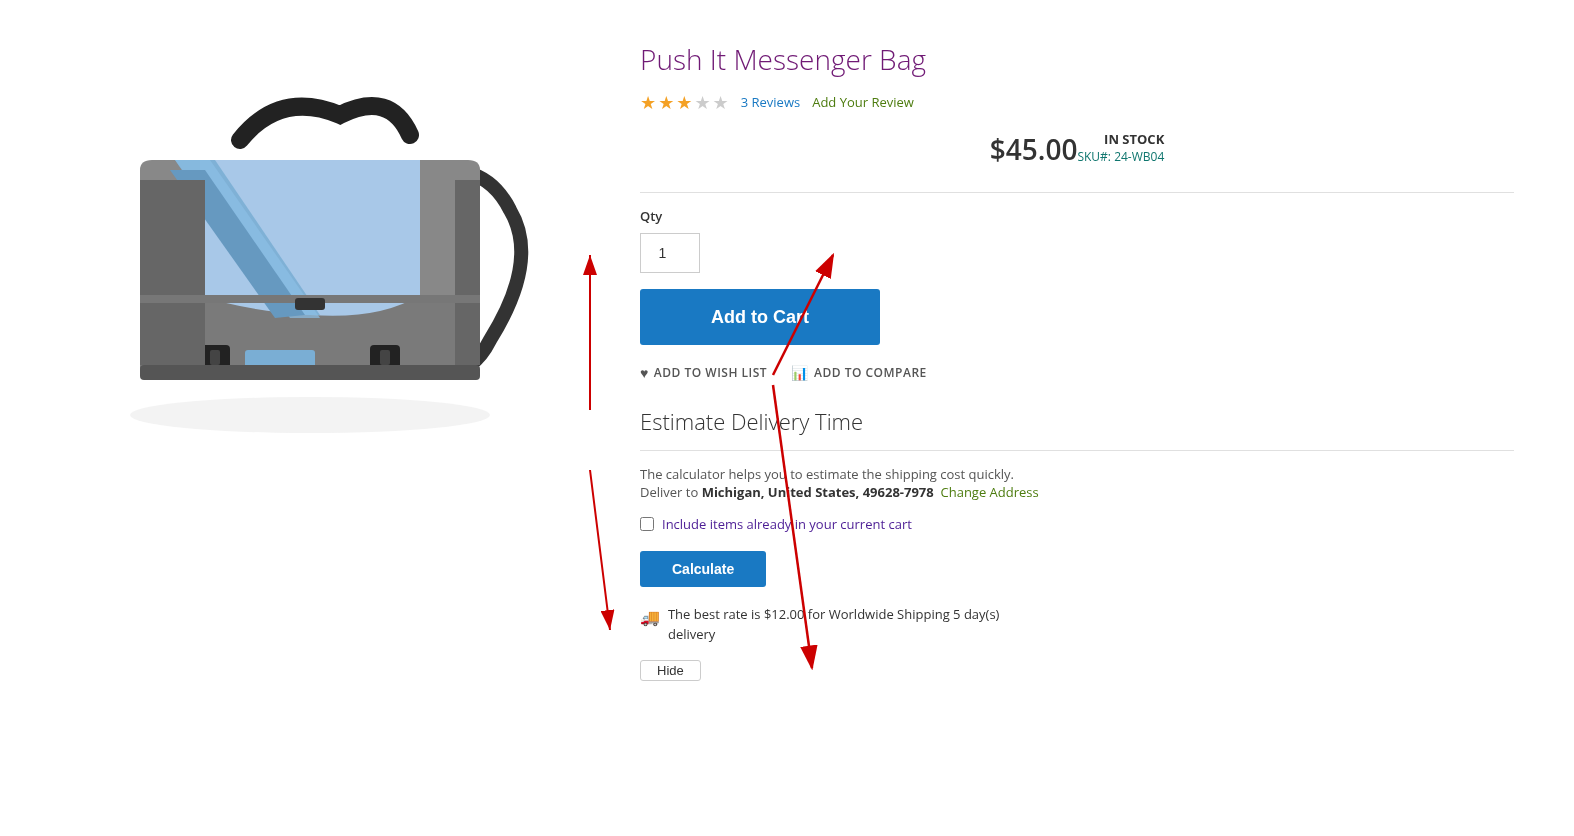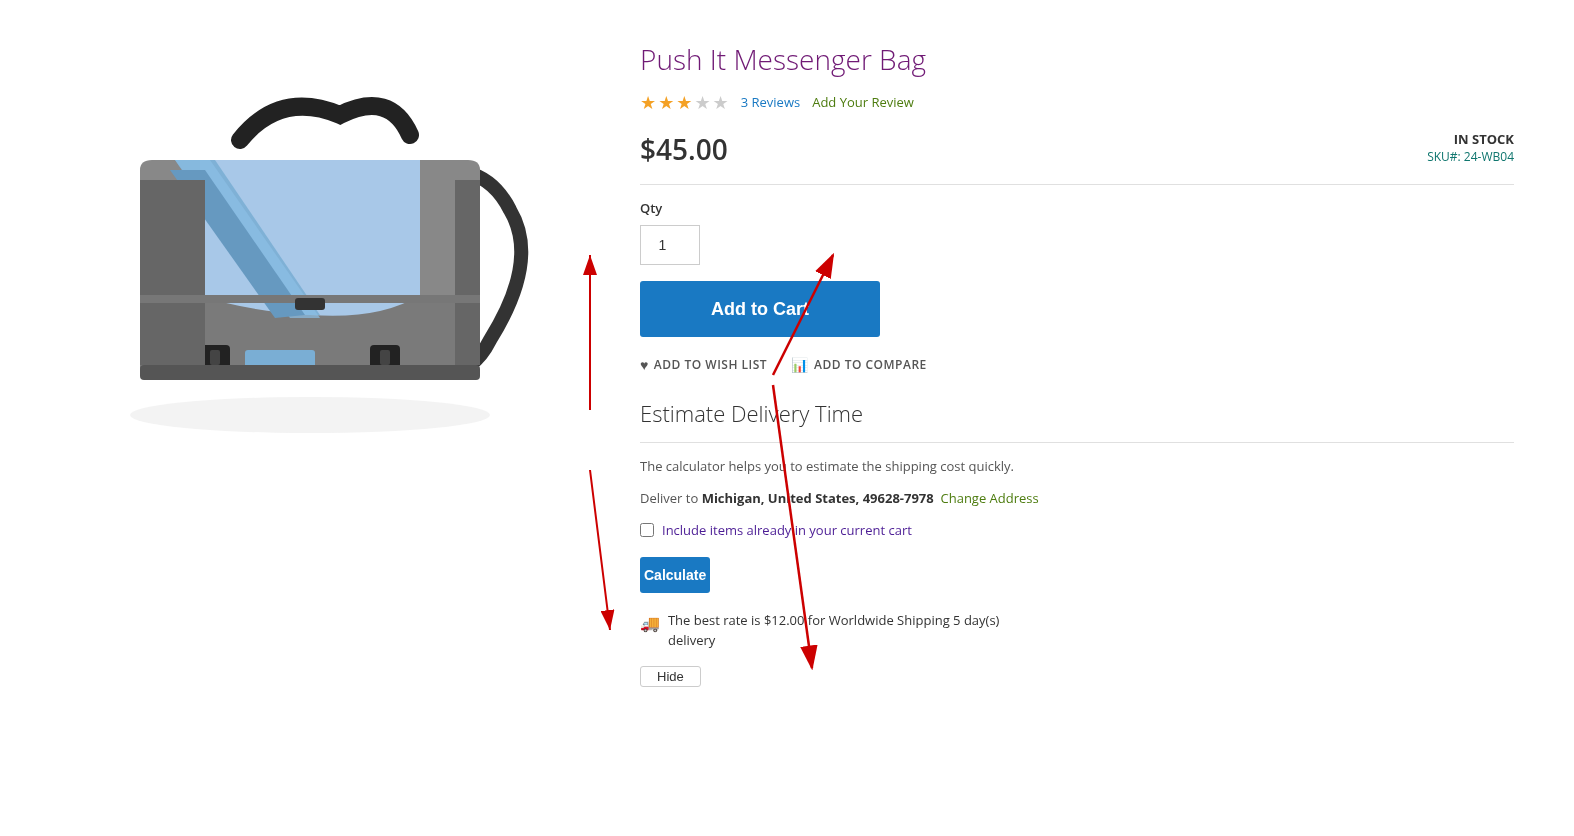--- a/index.html
+++ b/index.html
@@ -65,22 +65,22 @@
       font-size: 13px;
     }
     .add-review-link {
       color: #4d7c0f;
       text-decoration: none;
       font-size: 13px;
     }
     .price-stock-row {
       display: flex;
       align-items: flex-start;
-      justify-content: space-between;
-      margin-bottom: 16px;
+      justify-content: center;
+      margin-bottom: 24px;
     }
     .price {
       font-size: 28px;
       font-weight: 600;
       color: #333;
     }
     .stock-sku {
       text-align: right;
     }
     .in-stock {
@@ -153,21 +153,20 @@
     .bar-chart-icon { font-size: 14px; color: #555; }
     .section-title {
       font-size: 22px;
       font-weight: 300;
       color: #333;
       margin-bottom: 10px;
     }
     .section-desc {
       font-size: 13px;
       color: #555;
-      margin-bottom: 14px;
     }
     .deliver-to {
       font-size: 13px;
       color: #555;
       margin-bottom: 14px;
     }
     .deliver-to strong { color: #333; font-weight: 700; }
     .deliver-to a { color: #1979c3; text-decoration: none; }
     .checkbox-row {
       display: flex;
@@ -182,21 +181,21 @@
     .checkbox-label {
       font-size: 13px;
       color: #4c1d95;
     }
     .calculate-btn {
       background: #1979c3;
       color: #fff;
       font-size: 14px;
       font-weight: 600;
       border: none;
-      padding: 10px 4px;
+      padding: 10px 32px;
       cursor: pointer;
       border-radius: 3px;
       margin-bottom: 18px;
     }
     .shipping-result {
       display: flex;
       align-items: flex-start;
       gap: 8px;
       font-size: 13px;
       color: #333;

